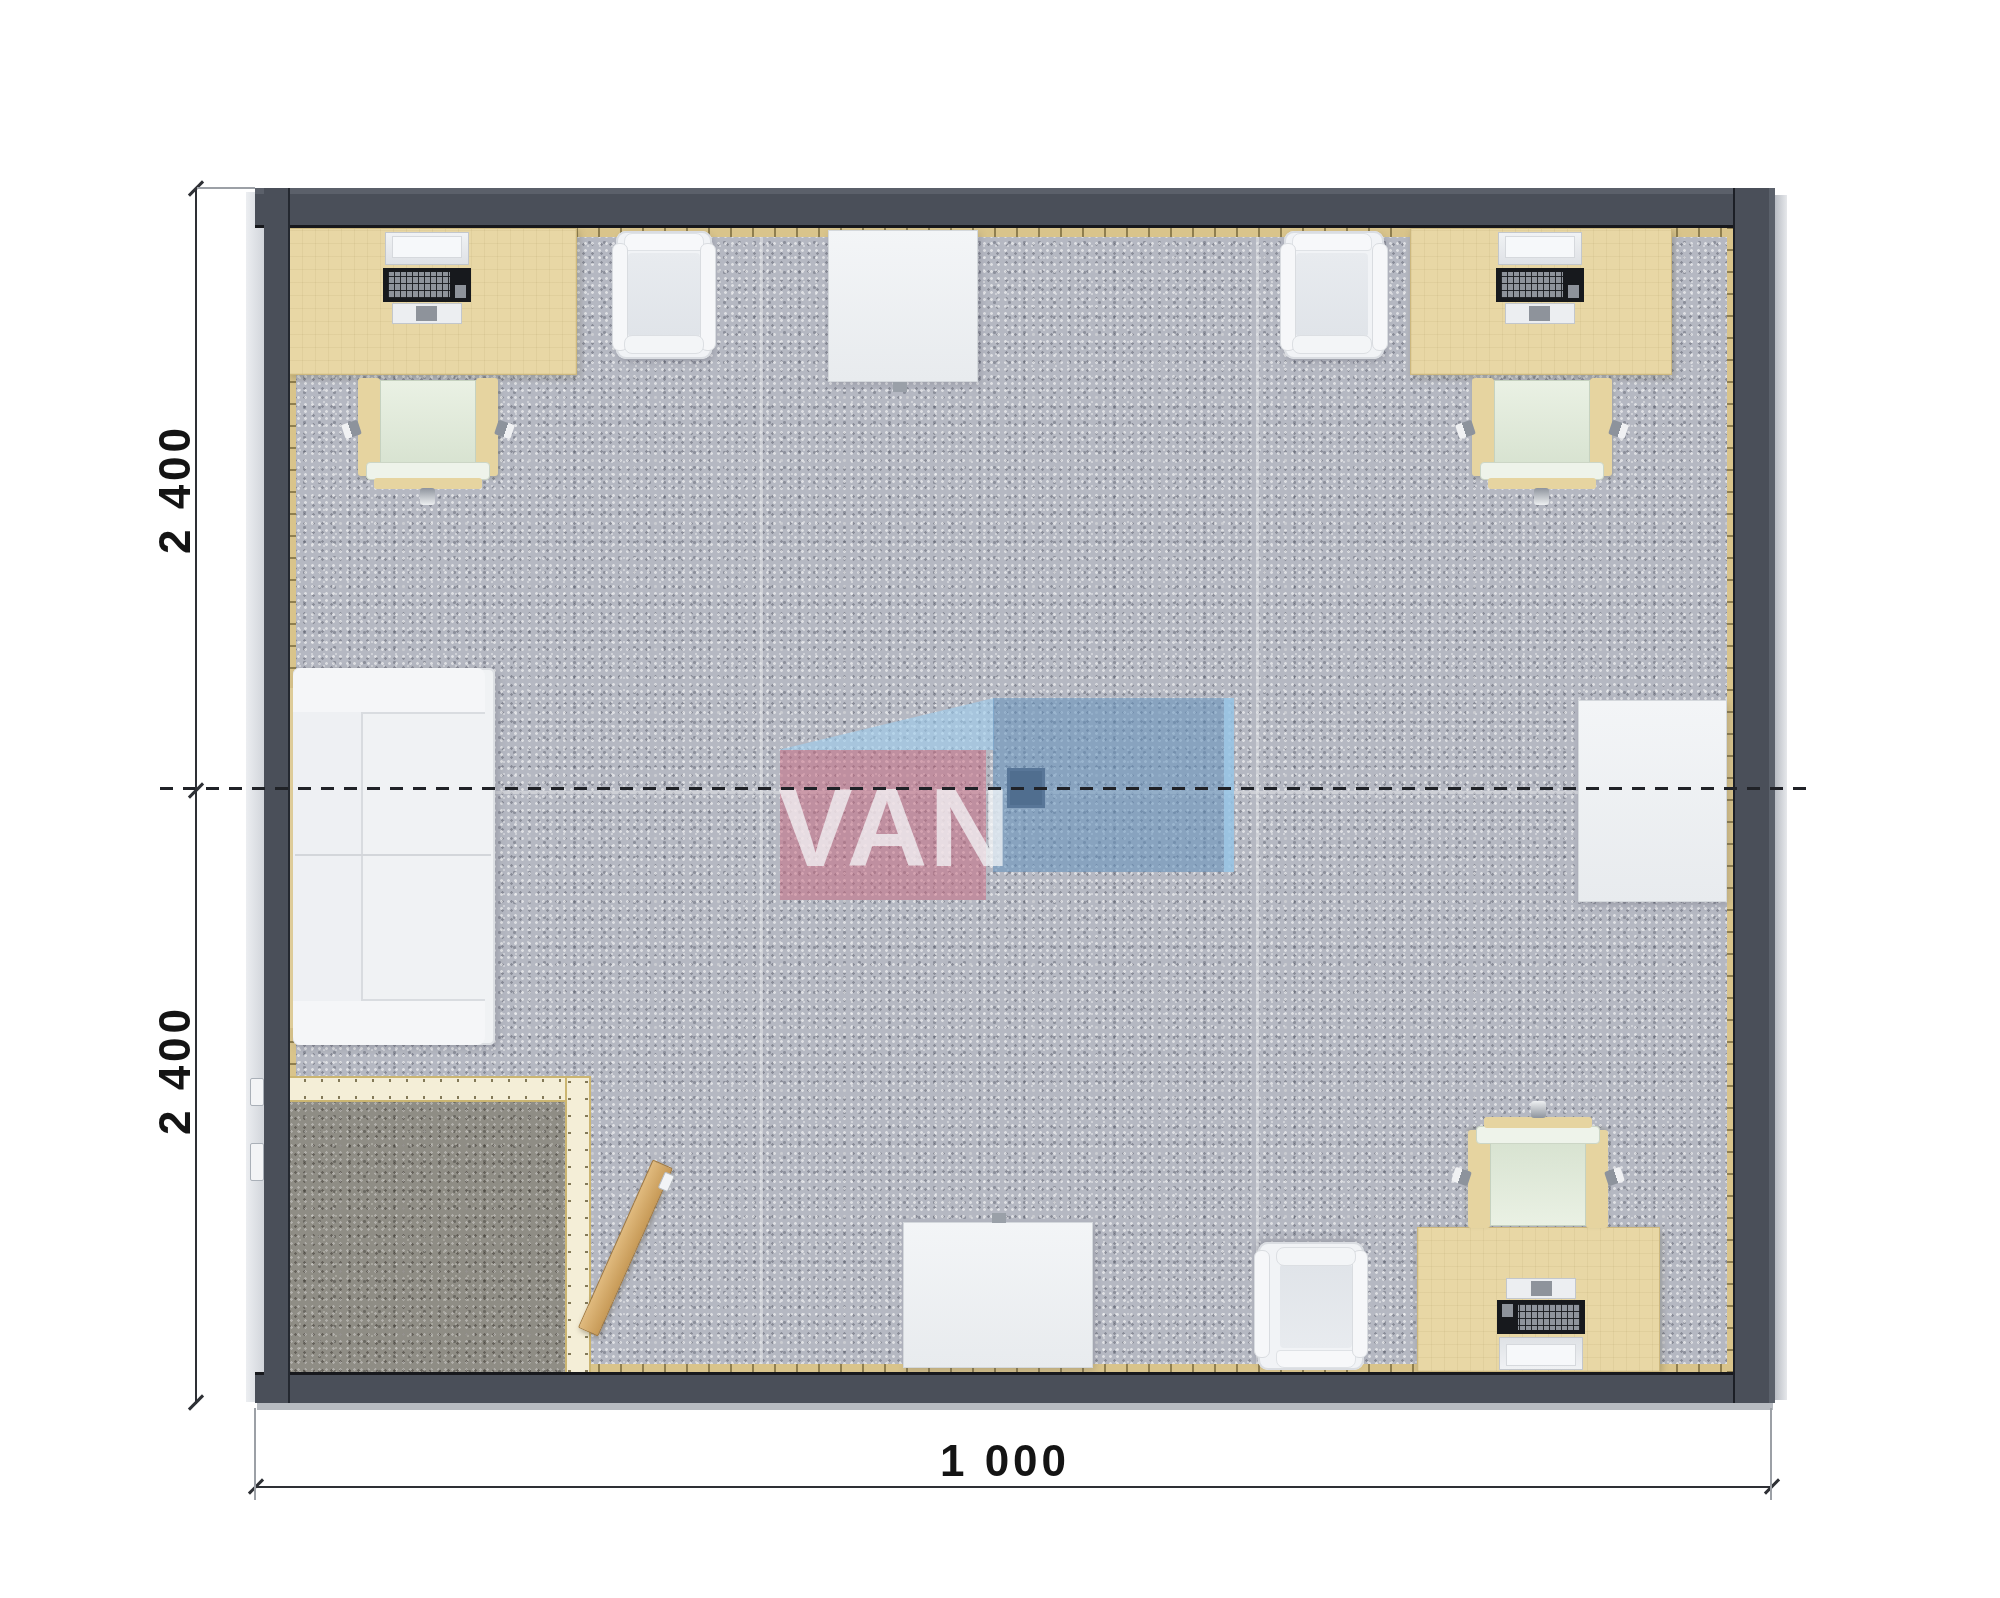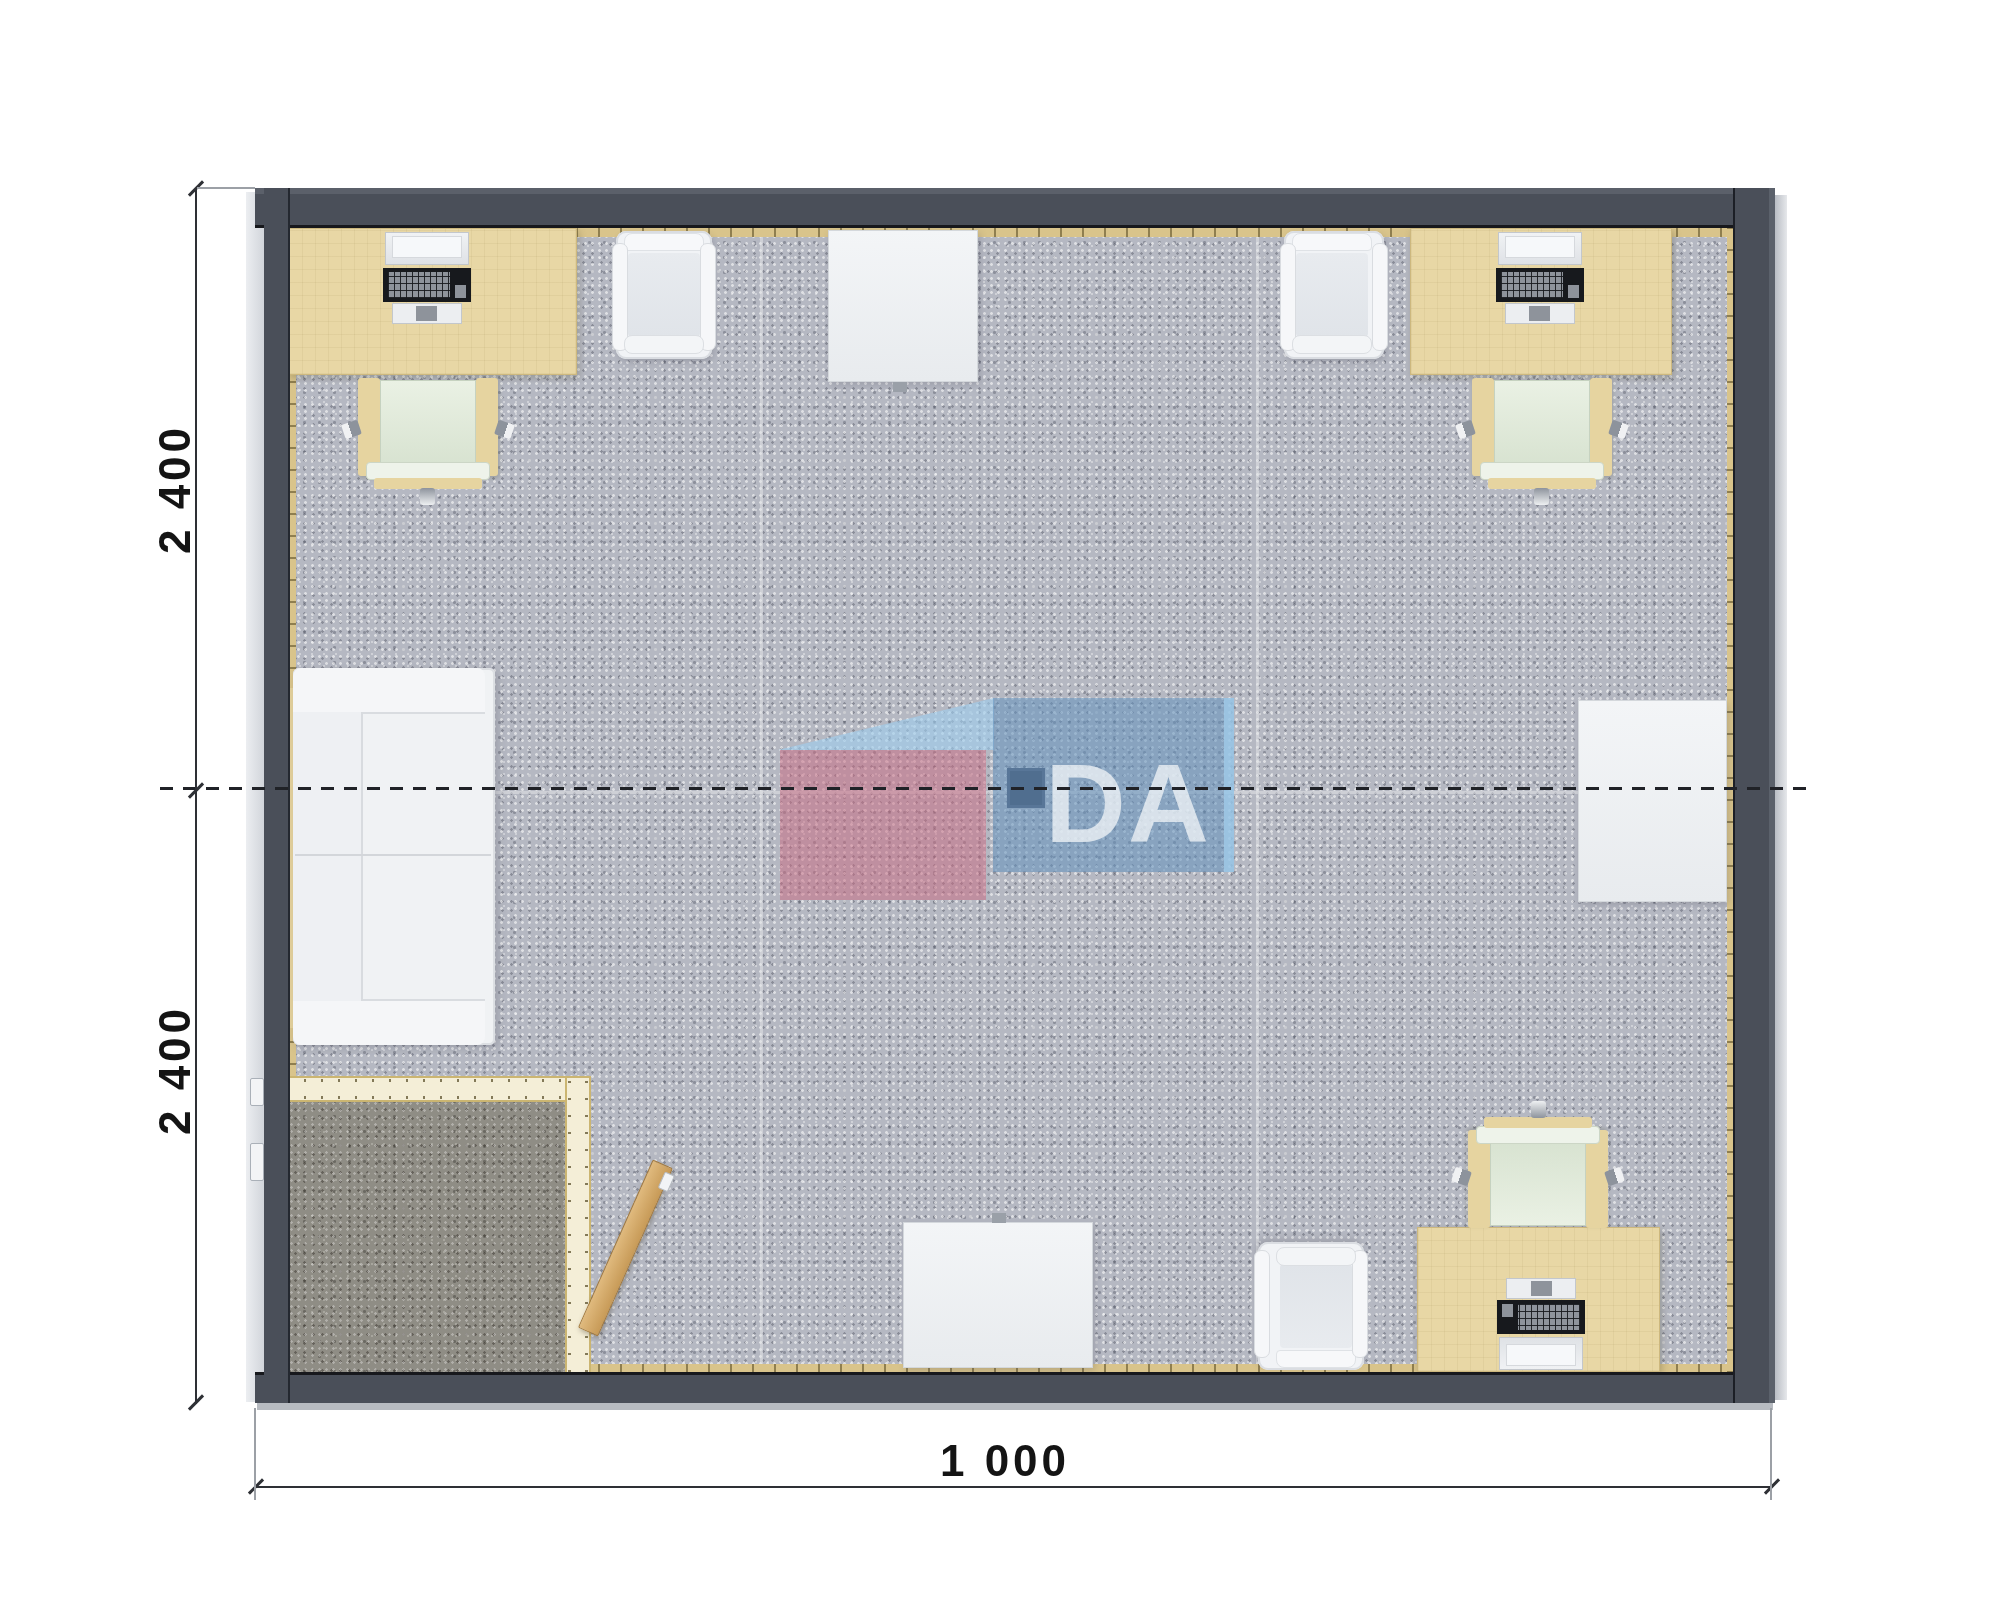--- a/index.html
+++ b/index.html
@@ -229,21 +229,21 @@
   <div class="door" style="left:577px;top:1148px;width:22px;height:184px;transform:rotate(24deg);transform-origin:50% 100%;">
     <div class="handle"></div>
   </div>
 
   <div class="abs" style="left:1007px;top:768px;width:38px;height:40px;background:#3a4457;box-shadow:inset 0 0 0 3px #4c566b;"></div>
 
   <div class="abs" style="left:778px;top:696px;width:458px;height:208px;">
     <div class="abs" style="left:0;top:2px;width:216px;height:52px;background:rgba(158,205,238,.62);-webkit-clip-path:polygon(0 100%,100% 0,100% 100%);clip-path:polygon(0 100%,100% 0,100% 100%);"></div>
     <div class="abs" style="left:2px;top:54px;width:206px;height:150px;background:rgba(201,105,128,.52);"></div>
     <div class="abs" style="left:215px;top:2px;width:241px;height:174px;background:rgba(98,146,190,.55);border-right:10px solid rgba(166,212,242,.65);box-sizing:border-box;"></div>
-    <div class="logo-letter" style="left:252px;top:52px;width:196px;">DA</div>
+    <div class="logo-letter" style="left:0;top:76px;width:212px;">VAN</div>
   </div>
 
   <div class="abs wall" style="left:255px;top:188px;width:1520px;height:40px;background:linear-gradient(180deg,#5b606a 0 6px,#4a4f59 6px);border-bottom:3px solid #17181c;box-sizing:border-box;"></div>
   <div class="abs wall" style="left:255px;top:1372px;width:1520px;height:31px;border-top:3px solid #17181c;box-sizing:border-box;"></div>
   <div class="abs wall" style="left:264px;top:188px;width:26px;height:1215px;border-right:2px solid #242830;box-sizing:border-box;"></div>
   <div class="abs wall" style="left:1733px;top:188px;width:42px;height:1215px;background:linear-gradient(90deg,#4a4f59 0 34px,#5b616b 34px);border-left:2px solid #1c1f26;box-sizing:border-box;"></div>
 
   <div class="abs" style="left:250px;top:1078px;width:12px;height:26px;background:#f3f4f6;border:1px solid #aab0b8;border-radius:2px;"></div>
   <div class="abs" style="left:250px;top:1143px;width:12px;height:36px;background:#f3f4f6;border:1px solid #aab0b8;border-radius:2px;"></div>
 

